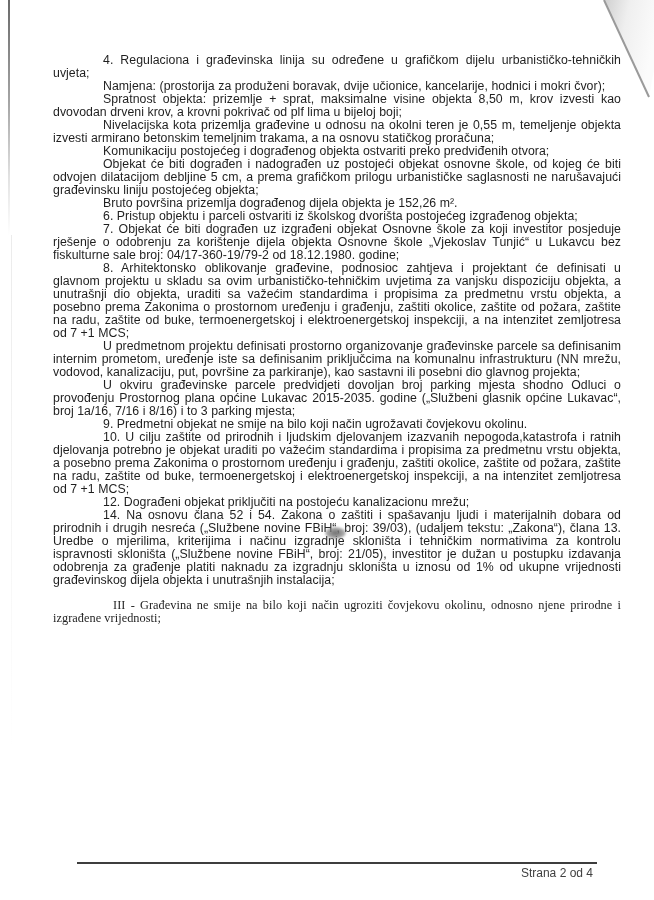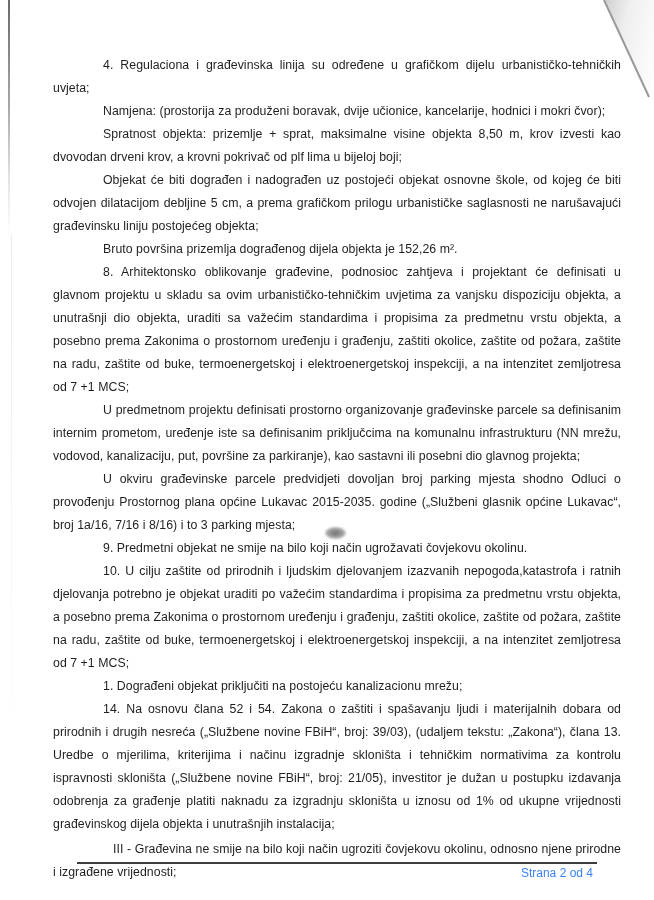--- a/index.html
+++ b/index.html
@@ -11,46 +11,47 @@
     overflow: hidden;
     font-family: "Liberation Sans", "DejaVu Sans", sans-serif;
   }
   .content {
     position: absolute;
     left: 53px;
     top: 54px;
     width: 568px;
     color: #1f1f1f;
     font-size: 12.3px;
-    line-height: 23px;
+    line-height: 13px;
     text-align: justify;
     letter-spacing: 0.05px;
   }
   .content p {
     margin: 0;
     text-indent: 50px;
   }
   .content p.section {
-    margin-top: 2px;
+    margin-top: 12px;
     text-indent: 60px;
+    font-family: Liberation Serif, serif;
   }
   
   .footer-rule {
     position: absolute;
     left: 77px;
     top: 862px;
     width: 520px;
     height: 2px;
     background: #3d3d3d;
   }
   .footer-label {
     position: absolute;
     top: 866px;
     right: 61px;
-    color: #3b82f6;
+    color: #404040;
     font-size: 12px;
     line-height: 14px;
   }
   
   .edge-line {
     position: absolute;
     left: 8px;
     top: 0;
     width: 2px;
     height: 235px;
@@ -109,28 +110,32 @@
       </linearGradient>
     </defs>
     <polygon points="10,0 55,97 60,70 60,0" fill="url(#foldg)"></polygon>
     <line x1="10" y1="0" x2="55" y2="97" stroke="#9a9a9a" stroke-width="2"></line>
   </svg>
 
   <div class="content" id="doc-body">
       <p>4. Regulaciona i građevinska linija su određene u grafičkom dijelu urbanističko-tehničkih uvjeta;</p>
       <p>Namjena: (prostorija za produženi boravak, dvije učionice, kancelarije, hodnici i mokri čvor);</p>
       <p>Spratnost objekta: prizemlje + sprat, maksimalne visine objekta 8,50 m, krov izvesti kao dvovodan drveni krov, a krovni pokrivač od plf lima u bijeloj boji;</p>
+      <p>Nivelacijska kota prizemlja građevine u odnosu na okolni teren je 0,55 m, temeljenje objekta izvesti armirano betonskim temeljnim trakama, a na osnovu statičkog proračuna;</p>
+      <p>Komunikaciju postojećeg i dograđenog objekta ostvariti preko predviđenih otvora;</p>
       <p>Objekat će biti dograđen i nadograđen uz postojeći objekat osnovne škole, od kojeg će biti odvojen dilatacijom debljine 5 cm, a prema grafičkom prilogu urbanističke saglasnosti ne narušavajući građevinsku liniju postojećeg objekta;</p>
       <p>Bruto površina prizemlja dograđenog dijela objekta je 152,26 m².</p>
+      <p>6. Pristup objektu i parceli ostvariti iz školskog dvorišta postojećeg izgrađenog objekta;</p>
+      <p>7. Objekat će biti dograđen uz izgrađeni objekat Osnovne škole za koji investitor posjeduje rješenje o odobrenju za korištenje dijela objekta Osnovne škole „Vjekoslav Tunjić“ u Lukavcu bez fiskulturne sale broj: 04/17-360-19/79-2 od 18.12.1980. godine;</p>
       <p>8. Arhitektonsko oblikovanje građevine, podnosioc zahtjeva i projektant će definisati u glavnom projektu u skladu sa ovim urbanističko-tehničkim uvjetima za vanjsku dispoziciju objekta, a unutrašnji dio objekta, uraditi sa važećim standardima i propisima za predmetnu vrstu objekta, a posebno prema Zakonima o prostornom uređenju i građenju, zaštiti okolice, zaštite od požara, zaštite na radu, zaštite od buke, termoenergetskoj i elektroenergetskoj inspekciji, a na intenzitet zemljotresa od 7 +1 MCS;</p>
       <p>U predmetnom projektu definisati prostorno organizovanje građevinske parcele sa definisanim internim prometom, uređenje iste sa definisanim priključcima na komunalnu infrastrukturu (NN mrežu, vodovod, kanalizaciju, put, površine za parkiranje), kao sastavni ili posebni dio glavnog projekta;</p>
       <p>U okviru građevinske parcele predvidjeti dovoljan broj parking mjesta shodno Odluci o provođenju Prostornog plana općine Lukavac 2015-2035. godine („Službeni glasnik općine Lukavac“, broj 1a/16, 7/16 i 8/16) i to 3 parking mjesta;</p>
       <p>9. Predmetni objekat ne smije na bilo koji način ugrožavati čovjekovu okolinu.</p>
       <p>10. U cilju zaštite od prirodnih i ljudskim djelovanjem izazvanih nepogoda,katastrofa i ratnih djelovanja potrebno je objekat uraditi po važećim standardima i propisima za predmetnu vrstu objekta, a posebno prema Zakonima o prostornom uređenju i građenju, zaštiti okolice, zaštite od požara, zaštite na radu, zaštite od buke, termoenergetskoj i elektroenergetskoj inspekciji, a na intenzitet zemljotresa od 7 +1 MCS;</p>
-      <p>1. Dograđeni objekat priključiti na postojeću kanalizacionu mrežu;</p>
+      <p>12. Dograđeni objekat priključiti na postojeću kanalizacionu mrežu;</p>
       <p>14. Na osnovu člana 52 i 54. Zakona o zaštiti i spašavanju ljudi i materijalnih dobara od prirodnih i drugih nesreća („Službene novine FBiH“, broj: 39/03), (udaljem tekstu: „Zakona“), člana 13. Uredbe o mjerilima, kriterijima i načinu izgradnje skloništa i tehničkim normativima za kontrolu ispravnosti skloništa („Službene novine FBiH“, broj: 21/05), investitor je dužan u postupku izdavanja odobrenja za građenje platiti naknadu za izgradnju skloništa u iznosu od 1% od ukupne vrijednosti građevinskog dijela objekta i unutrašnjih instalacija;</p>
       <p class="section">III - Građevina ne smije na bilo koji način ugroziti čovjekovu okolinu, odnosno njene prirodne i izgrađene vrijednosti;</p>
     </div>
 
   <div class="smudge"></div>
 
   <div class="footer-rule"></div>
   <div class="footer-label">Strana 2 od 4</div>
 
 </div>

